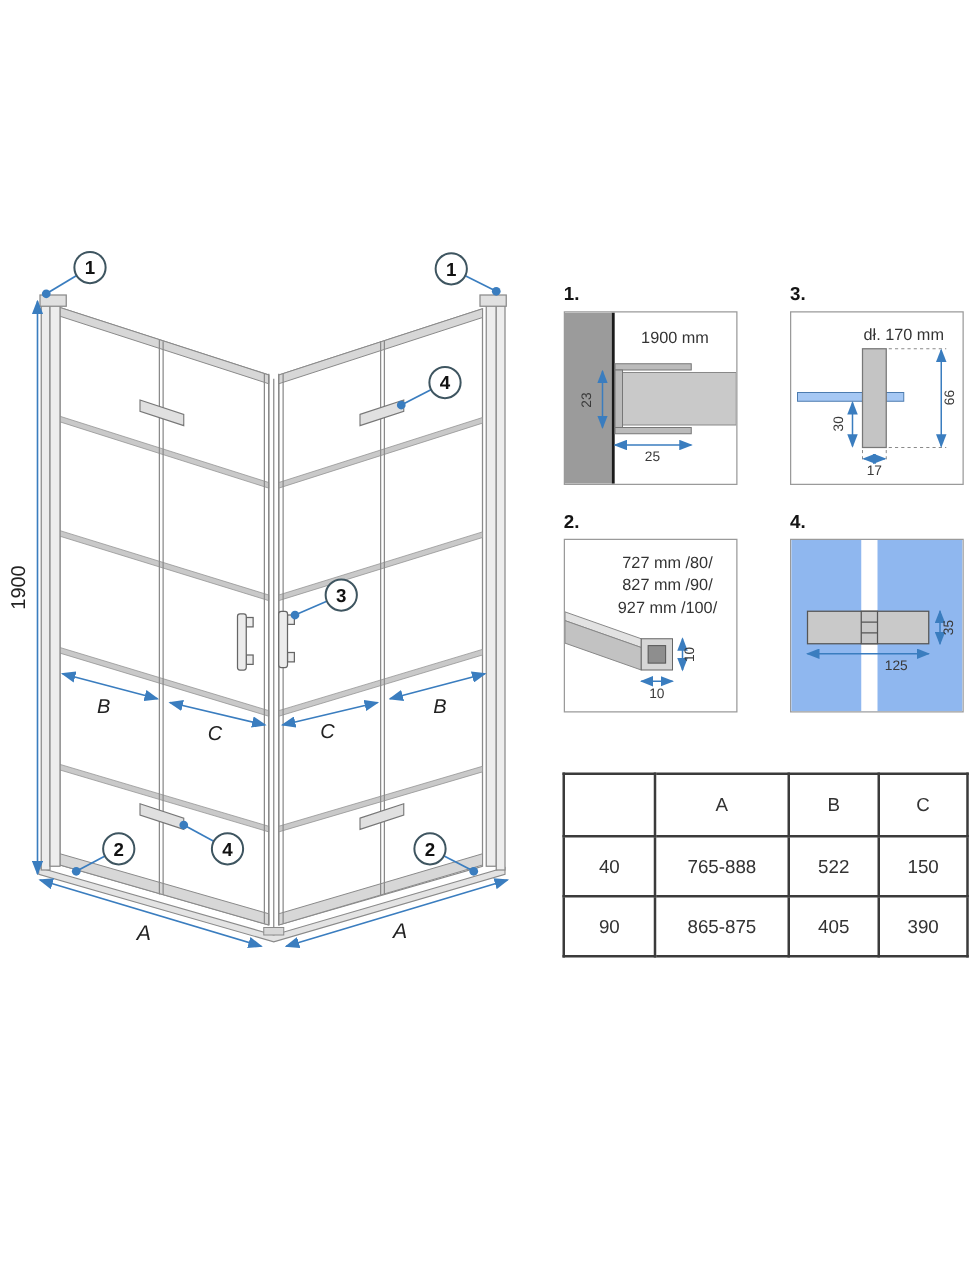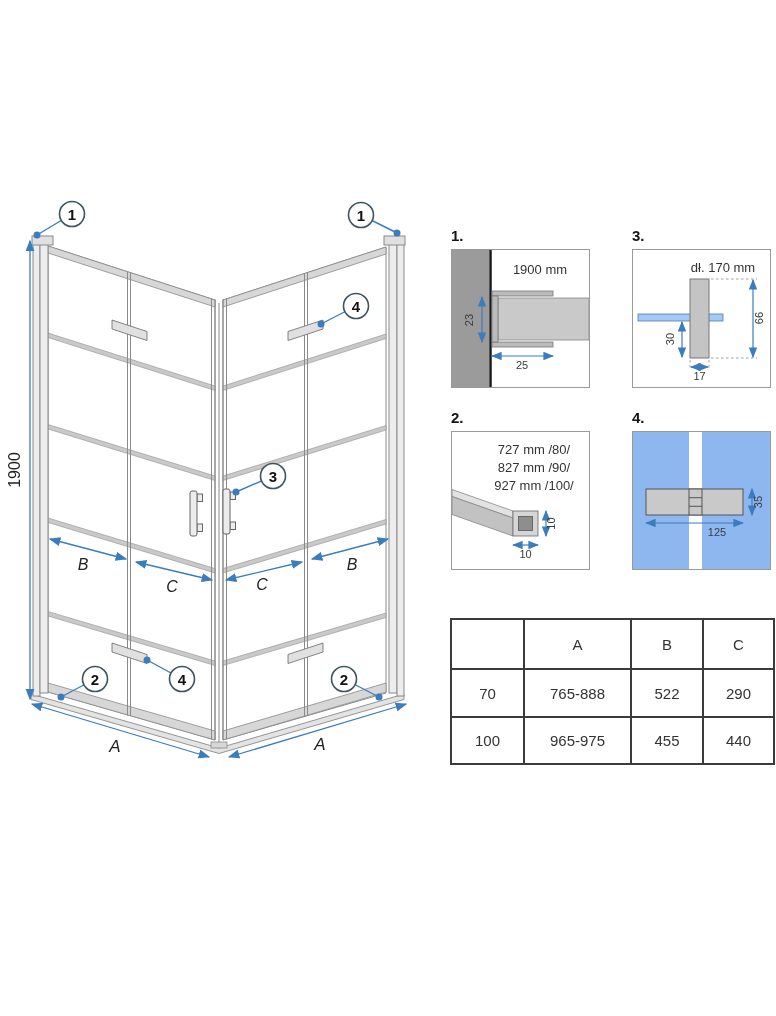--- a/index.html
+++ b/index.html
@@ -259,27 +259,27 @@
         <col style="width:71px">
     </colgroup>
     <tbody>
         <tr style="height:50px">
       <td></td>
       <td>A</td>
       <td>B</td>
       <td>C</td>
     </tr>
     <tr style="height:48px">
-      <td>70</td>
+      <td>40</td>
       <td>765-888</td>
       <td>522</td>
-      <td>290</td>
+      <td>150</td>
     </tr>
-    <tr style="height:47px">
-      <td>100</td>
-      <td>965-975</td>
-      <td>455</td>
-      <td>440</td>
+    <tr style="height:48px">
+      <td>90</td>
+      <td>865-875</td>
+      <td>405</td>
+      <td>390</td>
     </tr>
   </tbody>
     </table>
 
 </div>
 
 </body></html>

